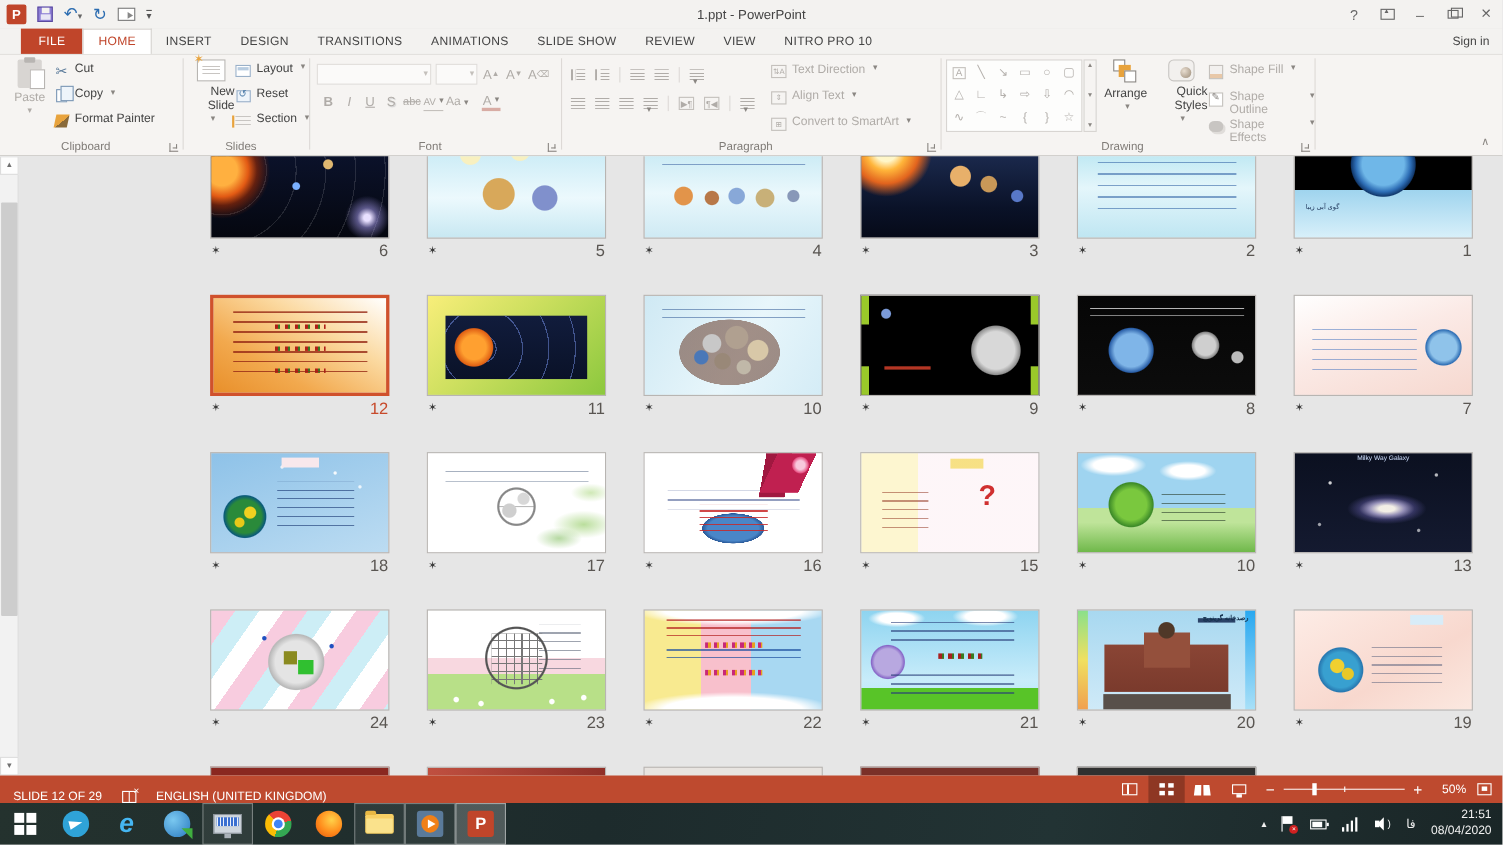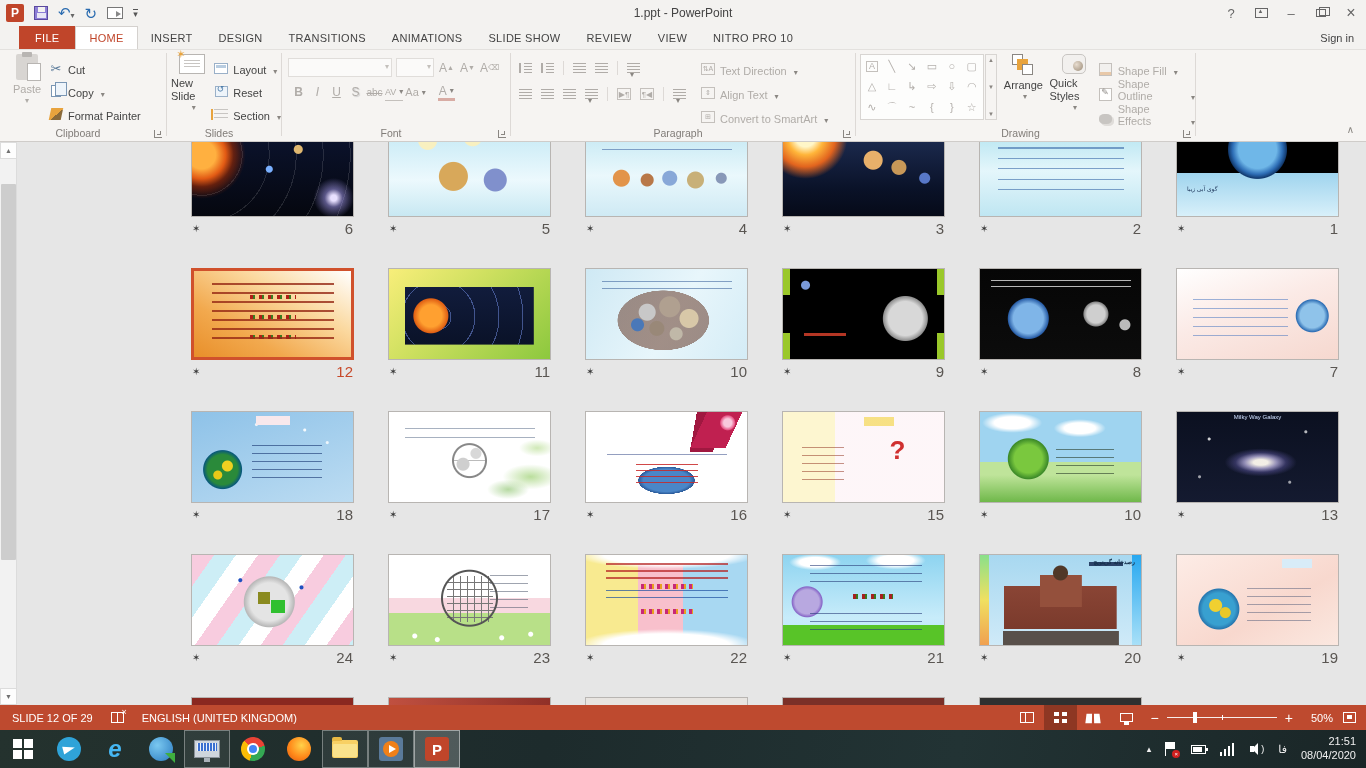--- a/index.html
+++ b/index.html
@@ -33,23 +33,23 @@
   .tab.active{background:#fff;color:#C0452A;border:1px solid #d4d1ce;border-bottom:none;position:relative;z-index:3;}
   .sign-in{margin-left:auto;padding-right:12px;display:flex;align-items:center;font-size:11px;color:#444;}
 
   
   .ribbon{position:absolute;left:0;top:50px;width:1366px;height:92px;background:#f6f4f2;border-bottom:1px solid #cfccc9;display:flex;}
   .rgroup{position:relative;height:100%;flex:none;}
   .vsep{width:1px;background:#ddd9d6;margin:3px 0 5px;flex:none;}
   .gcap{position:absolute;bottom:2px;left:0;right:10px;text-align:center;font-size:10.5px;color:#807c78;}
   .launcher{position:absolute;bottom:3px;right:4px;width:8px;height:8px;border-left:1px solid #8a8682;border-bottom:1px solid #8a8682;}
   .launcher:before{content:"";position:absolute;right:1px;top:1px;width:3px;height:3px;border-right:1px solid #8a8682;border-bottom:1px solid #8a8682;}
-  .bigbtn{display:flex;flex-direction:column;align-items:center;font-size:11px;color:#444;text-align:left;line-height:1.2;padding-top:4px;}
+  .bigbtn{display:flex;flex-direction:column;align-items:center;font-size:11px;color:#444;text-align:right;line-height:1.2;padding-top:4px;}
   .bigbtn .bico{margin-bottom:3px;}
-  .smbtn{display:flex;align-items:flex-end;gap:4px;font-size:11px;color:#444;height:20px;}
+  .smbtn{display:flex;align-items:flex-start;gap:4px;font-size:11px;color:#444;height:20px;}
   .dis{color:#b0aca8 !important;}
   .dd:after{content:"▾";font-size:8px;color:#8a8682;margin-left:3px;}
   .ico16{width:16px;height:16px;flex:none;display:flex;align-items:center;justify-content:center;}
   
   .paste-ico{width:22px;height:26px;background:#d8d5d2;border-radius:2px;position:relative;}
   .paste-ico:before{content:"";position:absolute;left:6px;top:-2px;width:10px;height:5px;background:#b8b5b2;border-radius:1px;}
   .paste-ico:after{content:"";position:absolute;right:-3px;bottom:-1px;width:12px;height:16px;background:#fff;border:1px solid #b8b5b2;}
   .cut-ico:before{content:"✂";color:#5a7a9a;font-size:13px;}
   .copy-ico{width:10px;height:12px;border:1px solid #7a96b4;background:#fff;position:relative;}
   .copy-ico:before{content:"";position:absolute;left:3px;top:-4px;width:10px;height:12px;border:1px solid #7a96b4;background:#eef4fa;}
@@ -136,21 +136,21 @@
   .art-22{background:repeating-linear-gradient(90deg,#c82878 0 3px,#e8a020 3px 5px,transparent 5px 8px) 50% 34%/52px 5px no-repeat,repeating-linear-gradient(90deg,#c82878 0 3px,#e8a020 3px 5px,transparent 5px 8px) 50% 64%/52px 5px no-repeat,repeating-linear-gradient(180deg,rgba(180,30,30,.7) 0 1.5px,transparent 1.5px 7px) 50% 8px/122px 20px no-repeat,repeating-linear-gradient(180deg,rgba(30,80,160,.7) 0 1.5px,transparent 1.5px 7px) 50% 44%/122px 10px no-repeat,radial-gradient(ellipse 90px 14px at 50% 0,#fff 0 70%,transparent 100%),radial-gradient(ellipse 90px 16px at 50% 100%,#fff 0 70%,transparent 100%),linear-gradient(90deg,#f8ea90 0 32%,#f8c0cc 32% 60%,#a8d8f2 60%);}
   .art-23{background:radial-gradient(circle at 50% 48%,transparent 26px,#555 27px 28px,transparent 29px),repeating-linear-gradient(180deg,transparent 0 6px,#777 6px 7px) 50% 48%/46px 46px no-repeat,repeating-linear-gradient(90deg,transparent 0 6px,#777 6px 7px) 50% 48%/46px 46px no-repeat,repeating-linear-gradient(180deg,transparent 0 7px,rgba(80,90,110,.55) 7px 8px) 82% 30%/38px 46px no-repeat,radial-gradient(circle at 16% 90%,#fff 0 2px,transparent 3px),radial-gradient(circle at 30% 94%,#fff 0 2px,transparent 3px),radial-gradient(circle at 70% 92%,#fff 0 2px,transparent 3px),radial-gradient(circle at 88% 88%,#fff 0 2px,transparent 3px),linear-gradient(180deg,#fff 0 48%,#f8d8e0 48% 64%,#b8e088 64%);}
   .art-24{background:radial-gradient(circle at 68% 36%,#2050c0 0 1.5px,transparent 2.5px),radial-gradient(circle at 30% 28%,#2050c0 0 1.5px,transparent 2.5px),linear-gradient(#30c030,#30c030) 54% 58%/14px 13px no-repeat,linear-gradient(#8a8a20,#8a8a20) 44% 48%/12px 12px no-repeat,radial-gradient(circle at 48% 52%,#e4e4e4 0 19px,#b8b8b8 25px,transparent 26px),repeating-linear-gradient(125deg,#f8ccdf 0 18px,#cdeef6 18px 36px,#fff 36px 54px);}
   .art-25{background:#8a2820;}
   .art-26{background:linear-gradient(90deg,#c05040,#903028);}
   .art-27{background:#e8e4e0;}
   .art-28{background:#7a3028;}
   .art-29{background:#303030;}
 
   
-  .statusbar{position:absolute;left:0;top:705px;width:1366px;height:25px;background:#BE4A2F;display:flex;align-items:center;color:#fff;font-size:11px;}
+  .statusbar{position:absolute;left:0;top:705px;width:1366px;height:25px;background:#BE4A2F;display:flex;align-items:flex-end;color:#fff;font-size:11px;}
   .sb-left{display:flex;align-items:center;gap:18px;padding-left:12px;}
   .spell-ico{width:13px;height:11px;border:1px solid #fff;background:transparent;position:relative;}
   .spell-ico:before{content:"";position:absolute;left:5px;top:0;width:1px;height:100%;background:#fff;}
   .spell-ico:after{content:"×";position:absolute;right:-4px;top:-6px;color:#fff;font-size:9px;}
   .sb-right{margin-left:auto;display:flex;align-items:center;height:100%;}
   .viewbtn{width:33px;height:100%;display:flex;align-items:center;justify-content:center;}
   .viewbtn.active{background:rgba(0,0,0,.25);}
   .v-normal{width:14px;height:11px;border:1px solid #fff;background:linear-gradient(90deg,transparent 4px,#fff 4px 5px,transparent 5px);}
   .v-sorter{width:13px;height:11px;background:linear-gradient(90deg,#fff 0 5px,transparent 5px 8px,#fff 8px),linear-gradient(180deg,transparent 0 0);background-size:13px 4px;background-repeat:no-repeat;background-position:0 0,0 0;}
   .v-sorter{background:linear-gradient(#fff,#fff) 0 0/5px 4px no-repeat,linear-gradient(#fff,#fff) 8px 0/5px 4px no-repeat,linear-gradient(#fff,#fff) 0 7px/5px 4px no-repeat,linear-gradient(#fff,#fff) 8px 7px/5px 4px no-repeat;}

